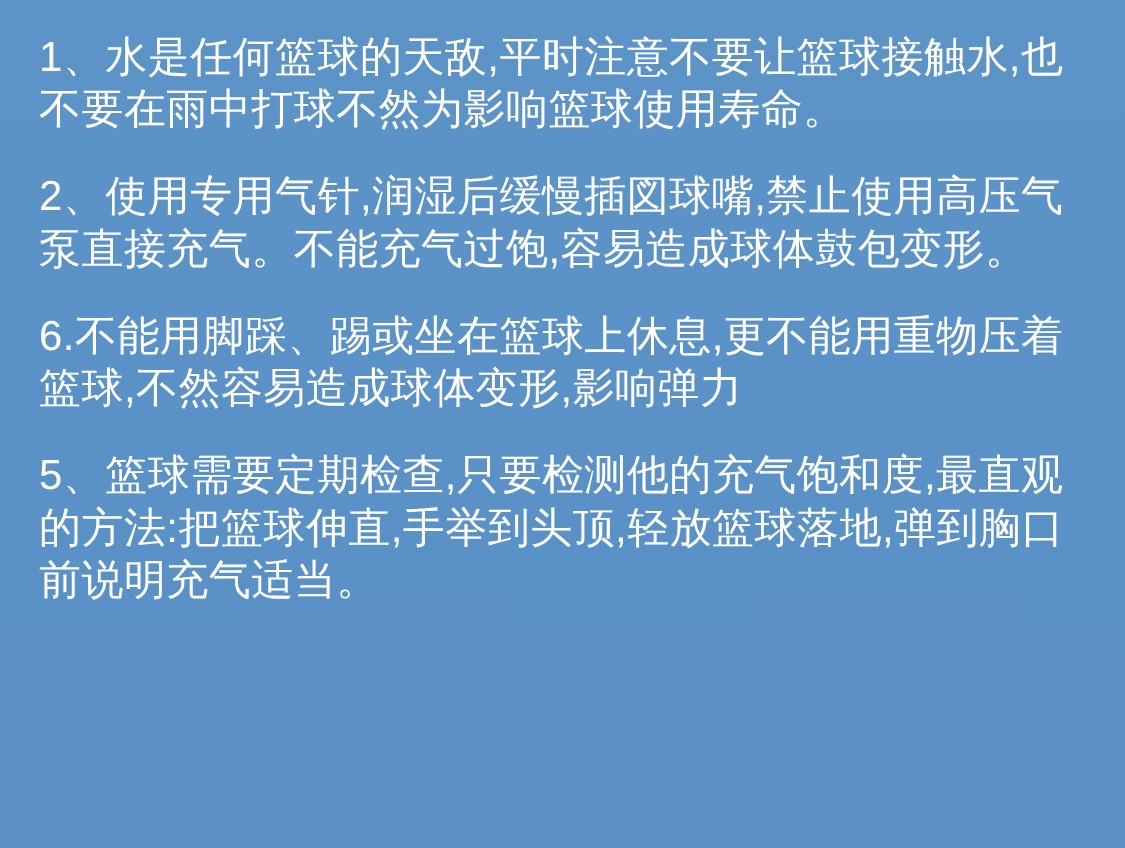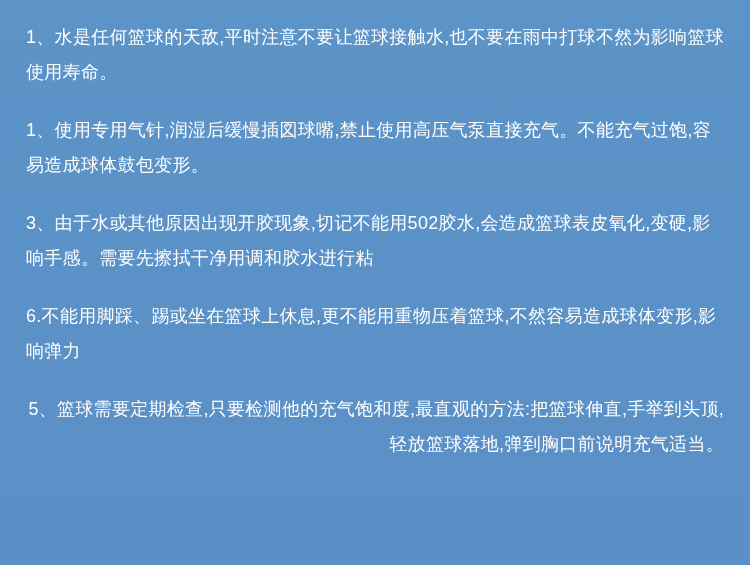--- a/index.html
+++ b/index.html
@@ -16,34 +16,32 @@
   #page {
     width: 750px;
     height: 565px;
     background: linear-gradient(180deg, #5d94c8 0%, #5a91c6 50%, #5a90c5 100%);
     box-sizing: border-box;
     padding: 20px 26px 0 26px;
     position: relative;
   }
   .para {
     color: #ffffff;
-    font-size: 18px;
+    font-size: 28px;
     line-height: 35px;
     letter-spacing: 0.3px;
     margin: 0 0 23px 0;
     text-align: left;
     word-break: break-all;
   }
   .para:last-child {
     margin-bottom: 0;
-    text-align: right;
   }
 </style>
 </head>
 <body>
 
 <div id="page">
   <p class="para">1、水是任何篮球的天敌,平时注意不要让篮球接触水,也不要在雨中打球不然为影响篮球使用寿命。</p>
-  <p class="para">1、使用专用气针,润湿后缓慢插図球嘴,禁止使用高压气泵直接充气。不能充气过饱,容易造成球体鼓包变形。</p>
-  <p class="para">3、由于水或其他原因出现开胶现象,切记不能用502胶水,会造成篮球表皮氧化,变硬,影响手感。需要先擦拭干净用调和胶水进行粘</p>
+  <p class="para">2、使用专用气针,润湿后缓慢插図球嘴,禁止使用高压气泵直接充气。不能充气过饱,容易造成球体鼓包变形。</p>
   <p class="para">6.不能用脚踩、踢或坐在篮球上休息,更不能用重物压着篮球,不然容易造成球体变形,影响弹力</p>
   <p class="para">5、篮球需要定期检查,只要检测他的充气饱和度,最直观的方法:把篮球伸直,手举到头顶,轻放篮球落地,弹到胸口前说明充气适当。</p>
 </div>
 
 </body></html>

